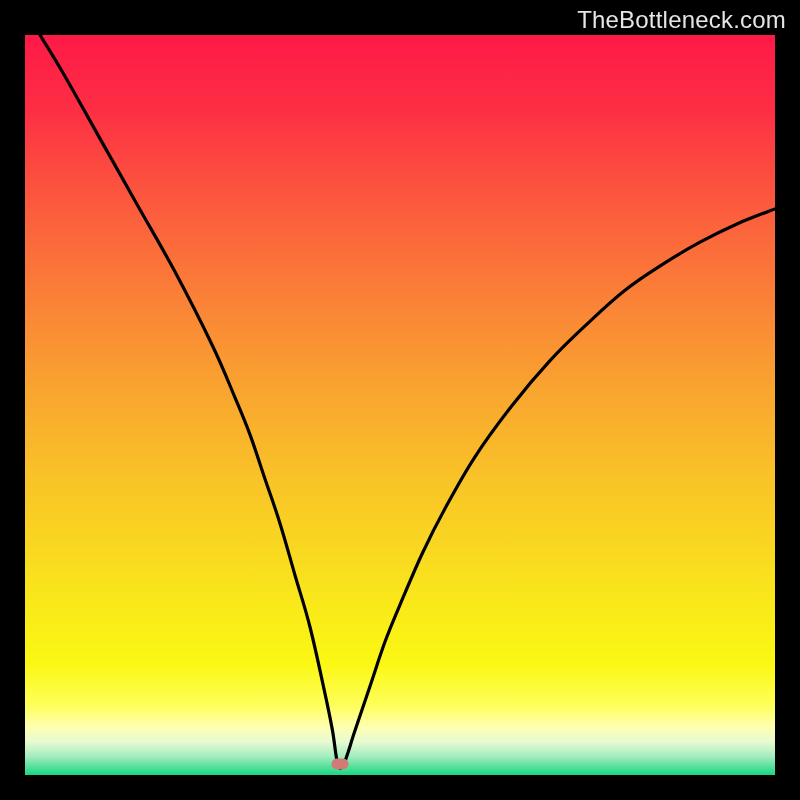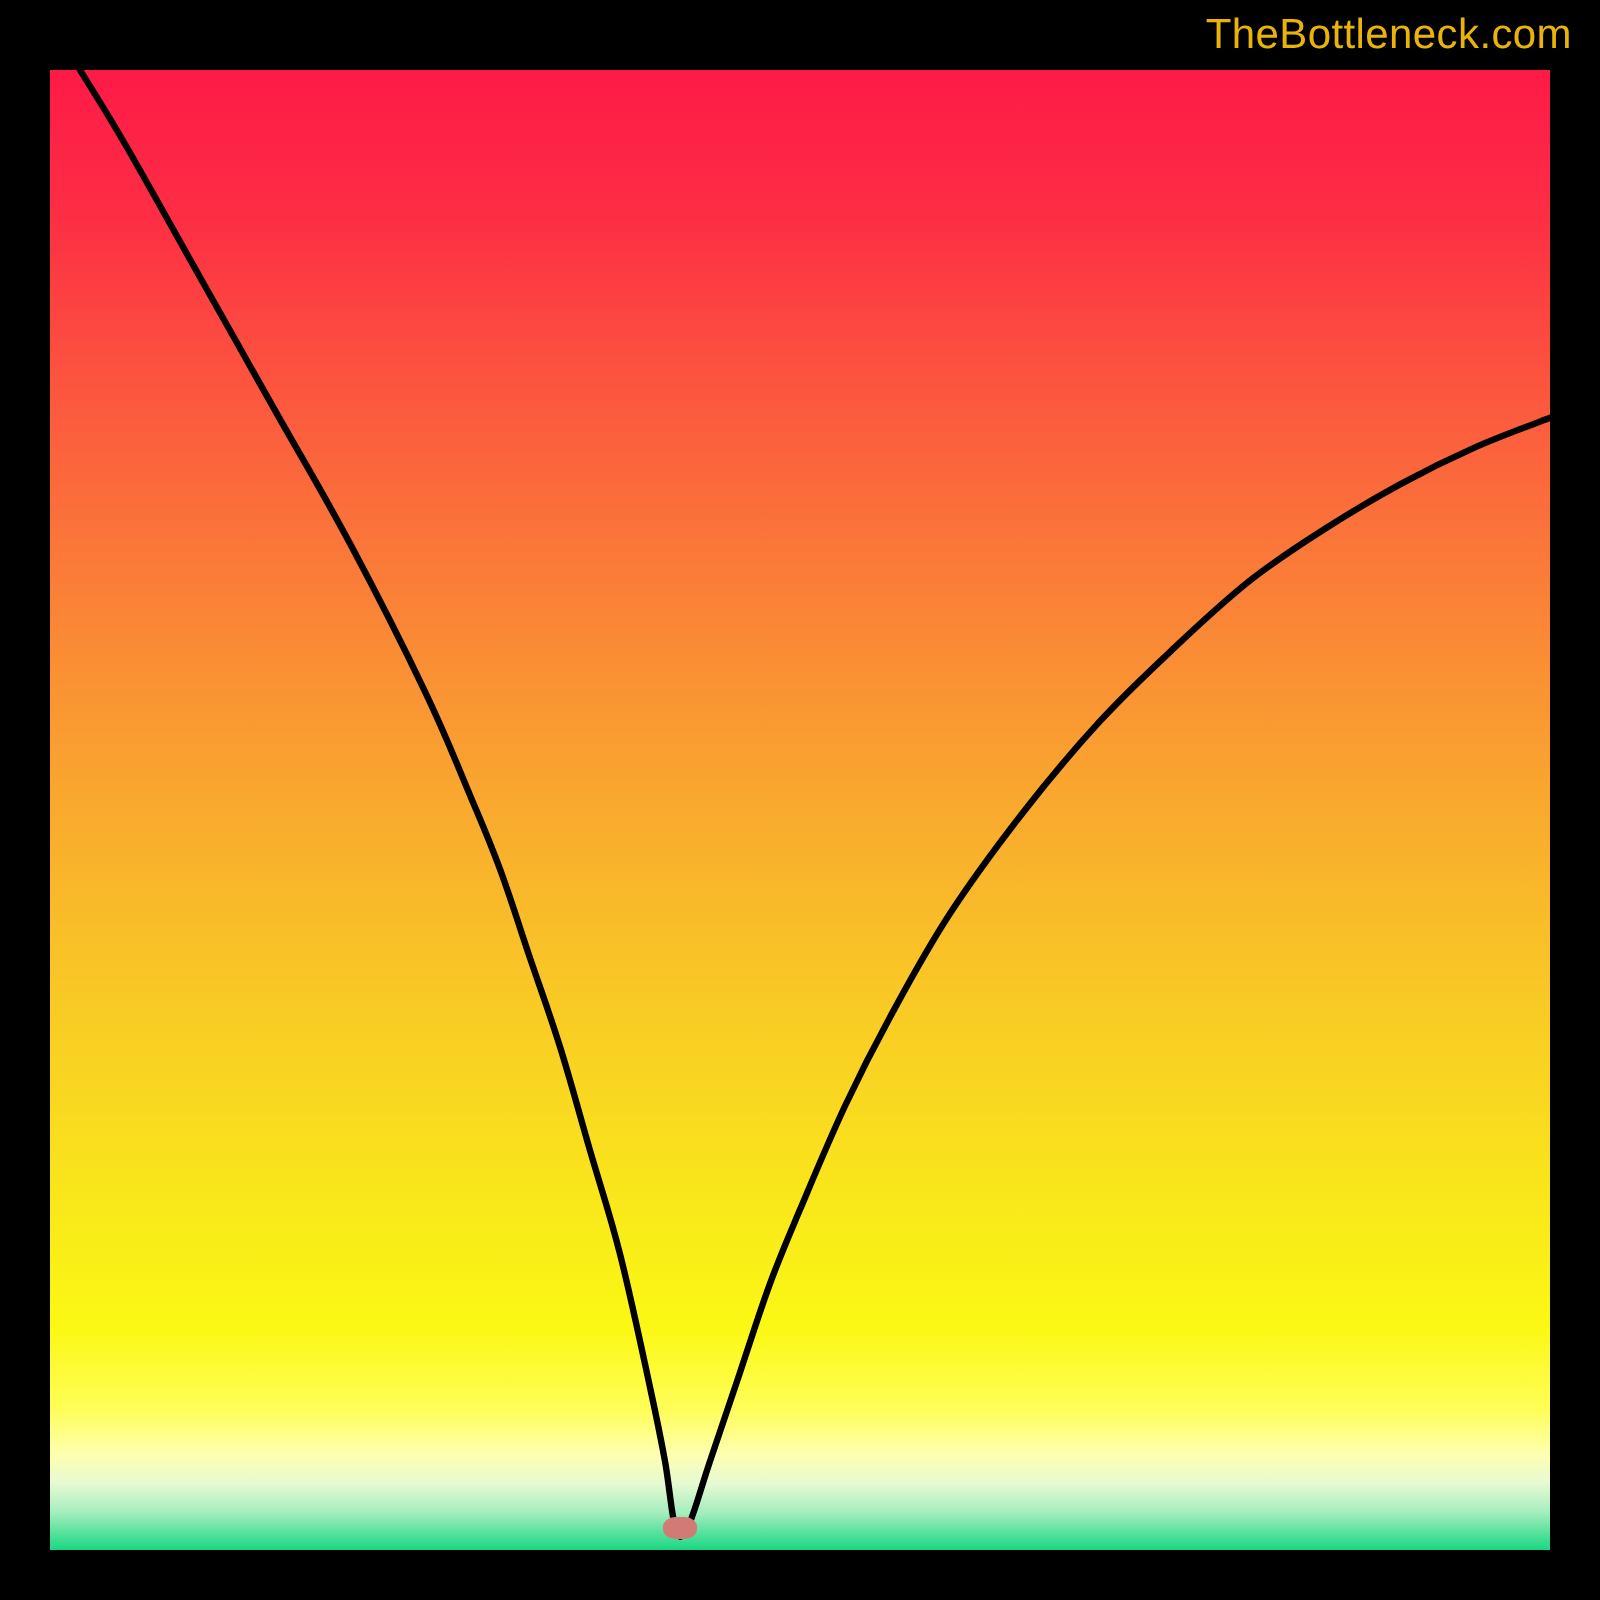--- a/index.html
+++ b/index.html
@@ -14,22 +14,22 @@
   .frame {
     position: relative;
     width: 800px;
     height: 800px;
     background: #000;
   }
   .watermark {
     position: absolute;
     top: 6px;
     right: 14px;
-    color: #eab308;
-    font-size: 21px;
+    color: #e5e5e5;
+    font-size: 24px;
     font-weight: 400;
     letter-spacing: 0.2px;
     user-select: none;
     z-index: 3;
   }
   .plot-outer {
     position: absolute;
     left: 25px;
     top: 35px;
     width: 750px;

